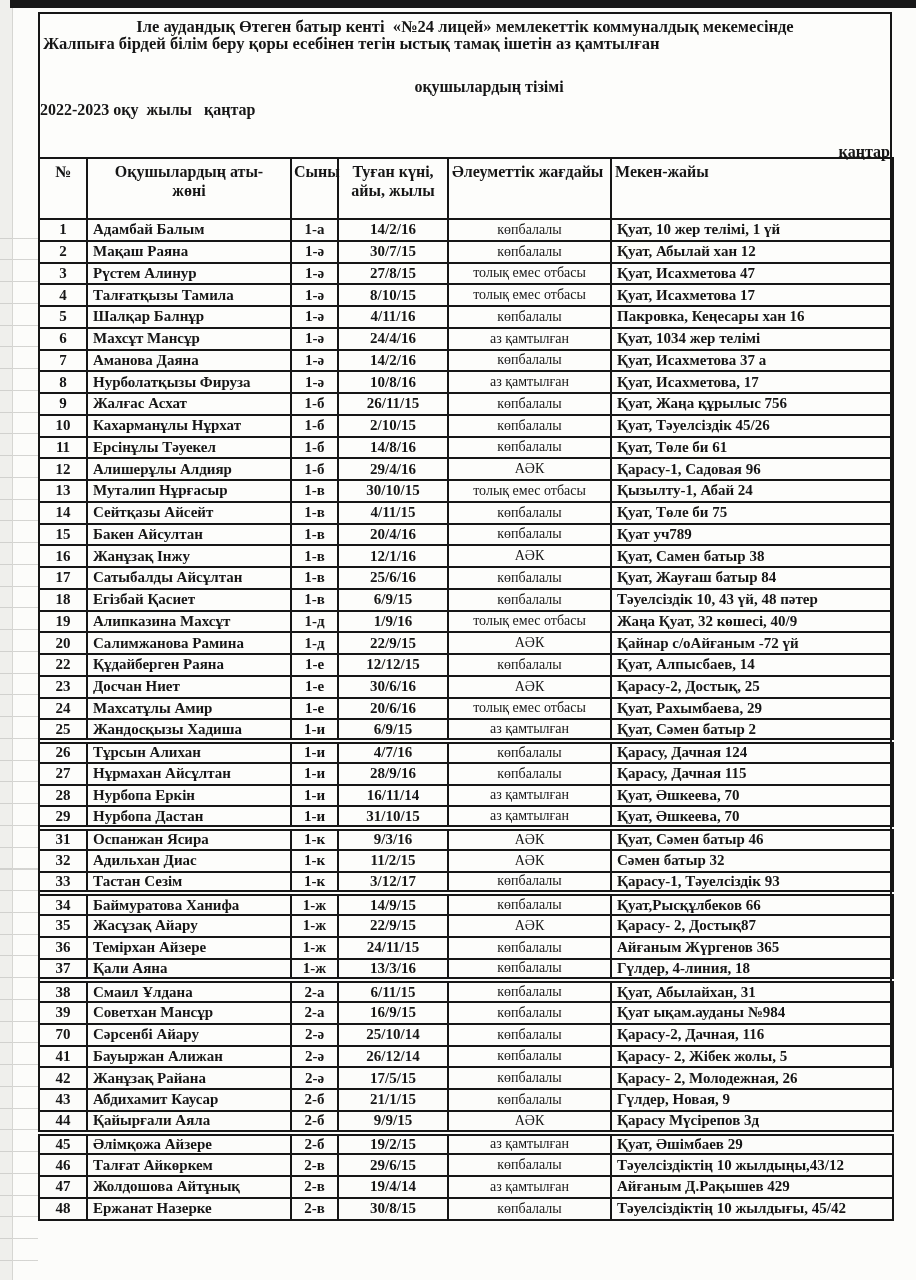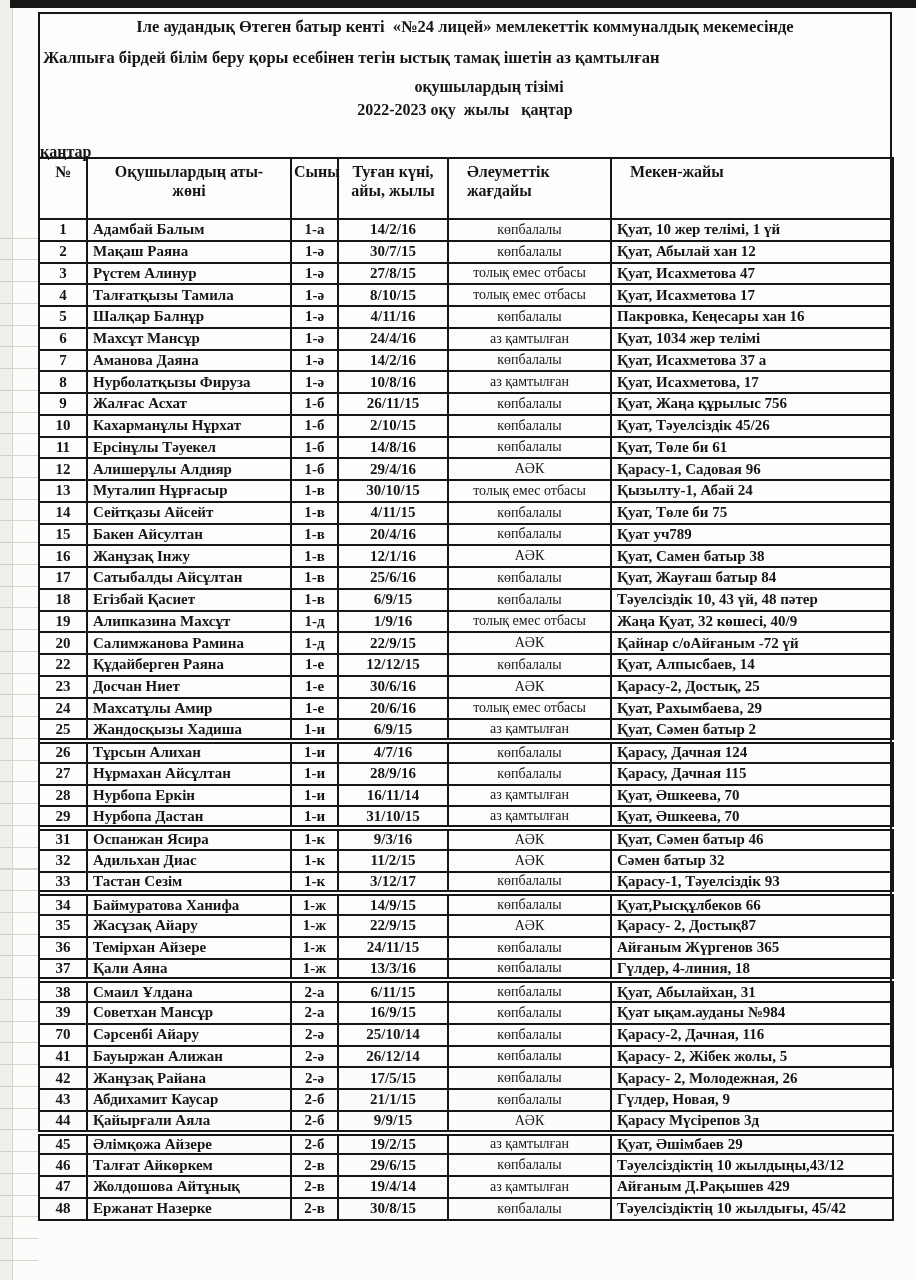--- a/index.html
+++ b/index.html
@@ -19,37 +19,37 @@
   }
   .topbar {position:absolute; left:10px; top:0; width:906px; height:8px; background:#181818;}
 
   .frame {
     position:absolute; left:38px; top:12px; width:854px; height:1056px;
     box-sizing:border-box; border:2px solid #161616; border-bottom:none;
     background:#fdfdfb;
   }
   .tline {position:absolute; left:0; right:0; font-weight:bold; white-space:pre; line-height:1;}
   .t1 {top:5px;  text-align:center; font-size:16.5px;}
-  .t2 {top:36px; left:3px; text-align:left; font-size:16.5px;}
+  .t2 {top:22px; left:3px; text-align:left; font-size:16.5px;}
   .t3 {top:65px; text-align:center; font-size:16px;padding-left:48px;}
-  .t4 {top:88px; text-align:center; font-size:16px;}
-  .t5 {top:130px;text-align:left; font-size:16px;}
+  .t4 {top:88px; text-align:left; font-size:16px;}
+  .t5 {top:130px;text-align:right; font-size:16px;}
 
   table.students {
     position:absolute; left:-2px; top:143px; width:854px;
     border-collapse:collapse; table-layout:fixed;
   }
   .students th, .students td {border:2px solid #161616; box-sizing:border-box;}
   .students thead tr {height:61px;}
   .students th {
     vertical-align:top; padding:3px 2px 0 2px;
     font-size:16px; font-weight:bold; white-space:pre-line; line-height:1.2;
     text-align:center;
   }
-  .students th.h-status, .students th.h-address {text-align:left; padding-left:18px;}
+  .students th.h-status, .students th.h-address {text-align:left; padding-left:3px;}
   .students tbody tr {height:21.75px;}
   .students td {
     font-size:15px; font-weight:bold; text-align:center;
     padding:0 3px; overflow:hidden; white-space:nowrap; line-height:1;
     vertical-align:middle;
   }
   .students td.c-name, .students td.c-address {text-align:left; padding-left:5px;}
   .students td.c-status {font-weight:400; font-size:14px;}
   .students tr.brk td {border-top:6px double #161616;}
 </style>

